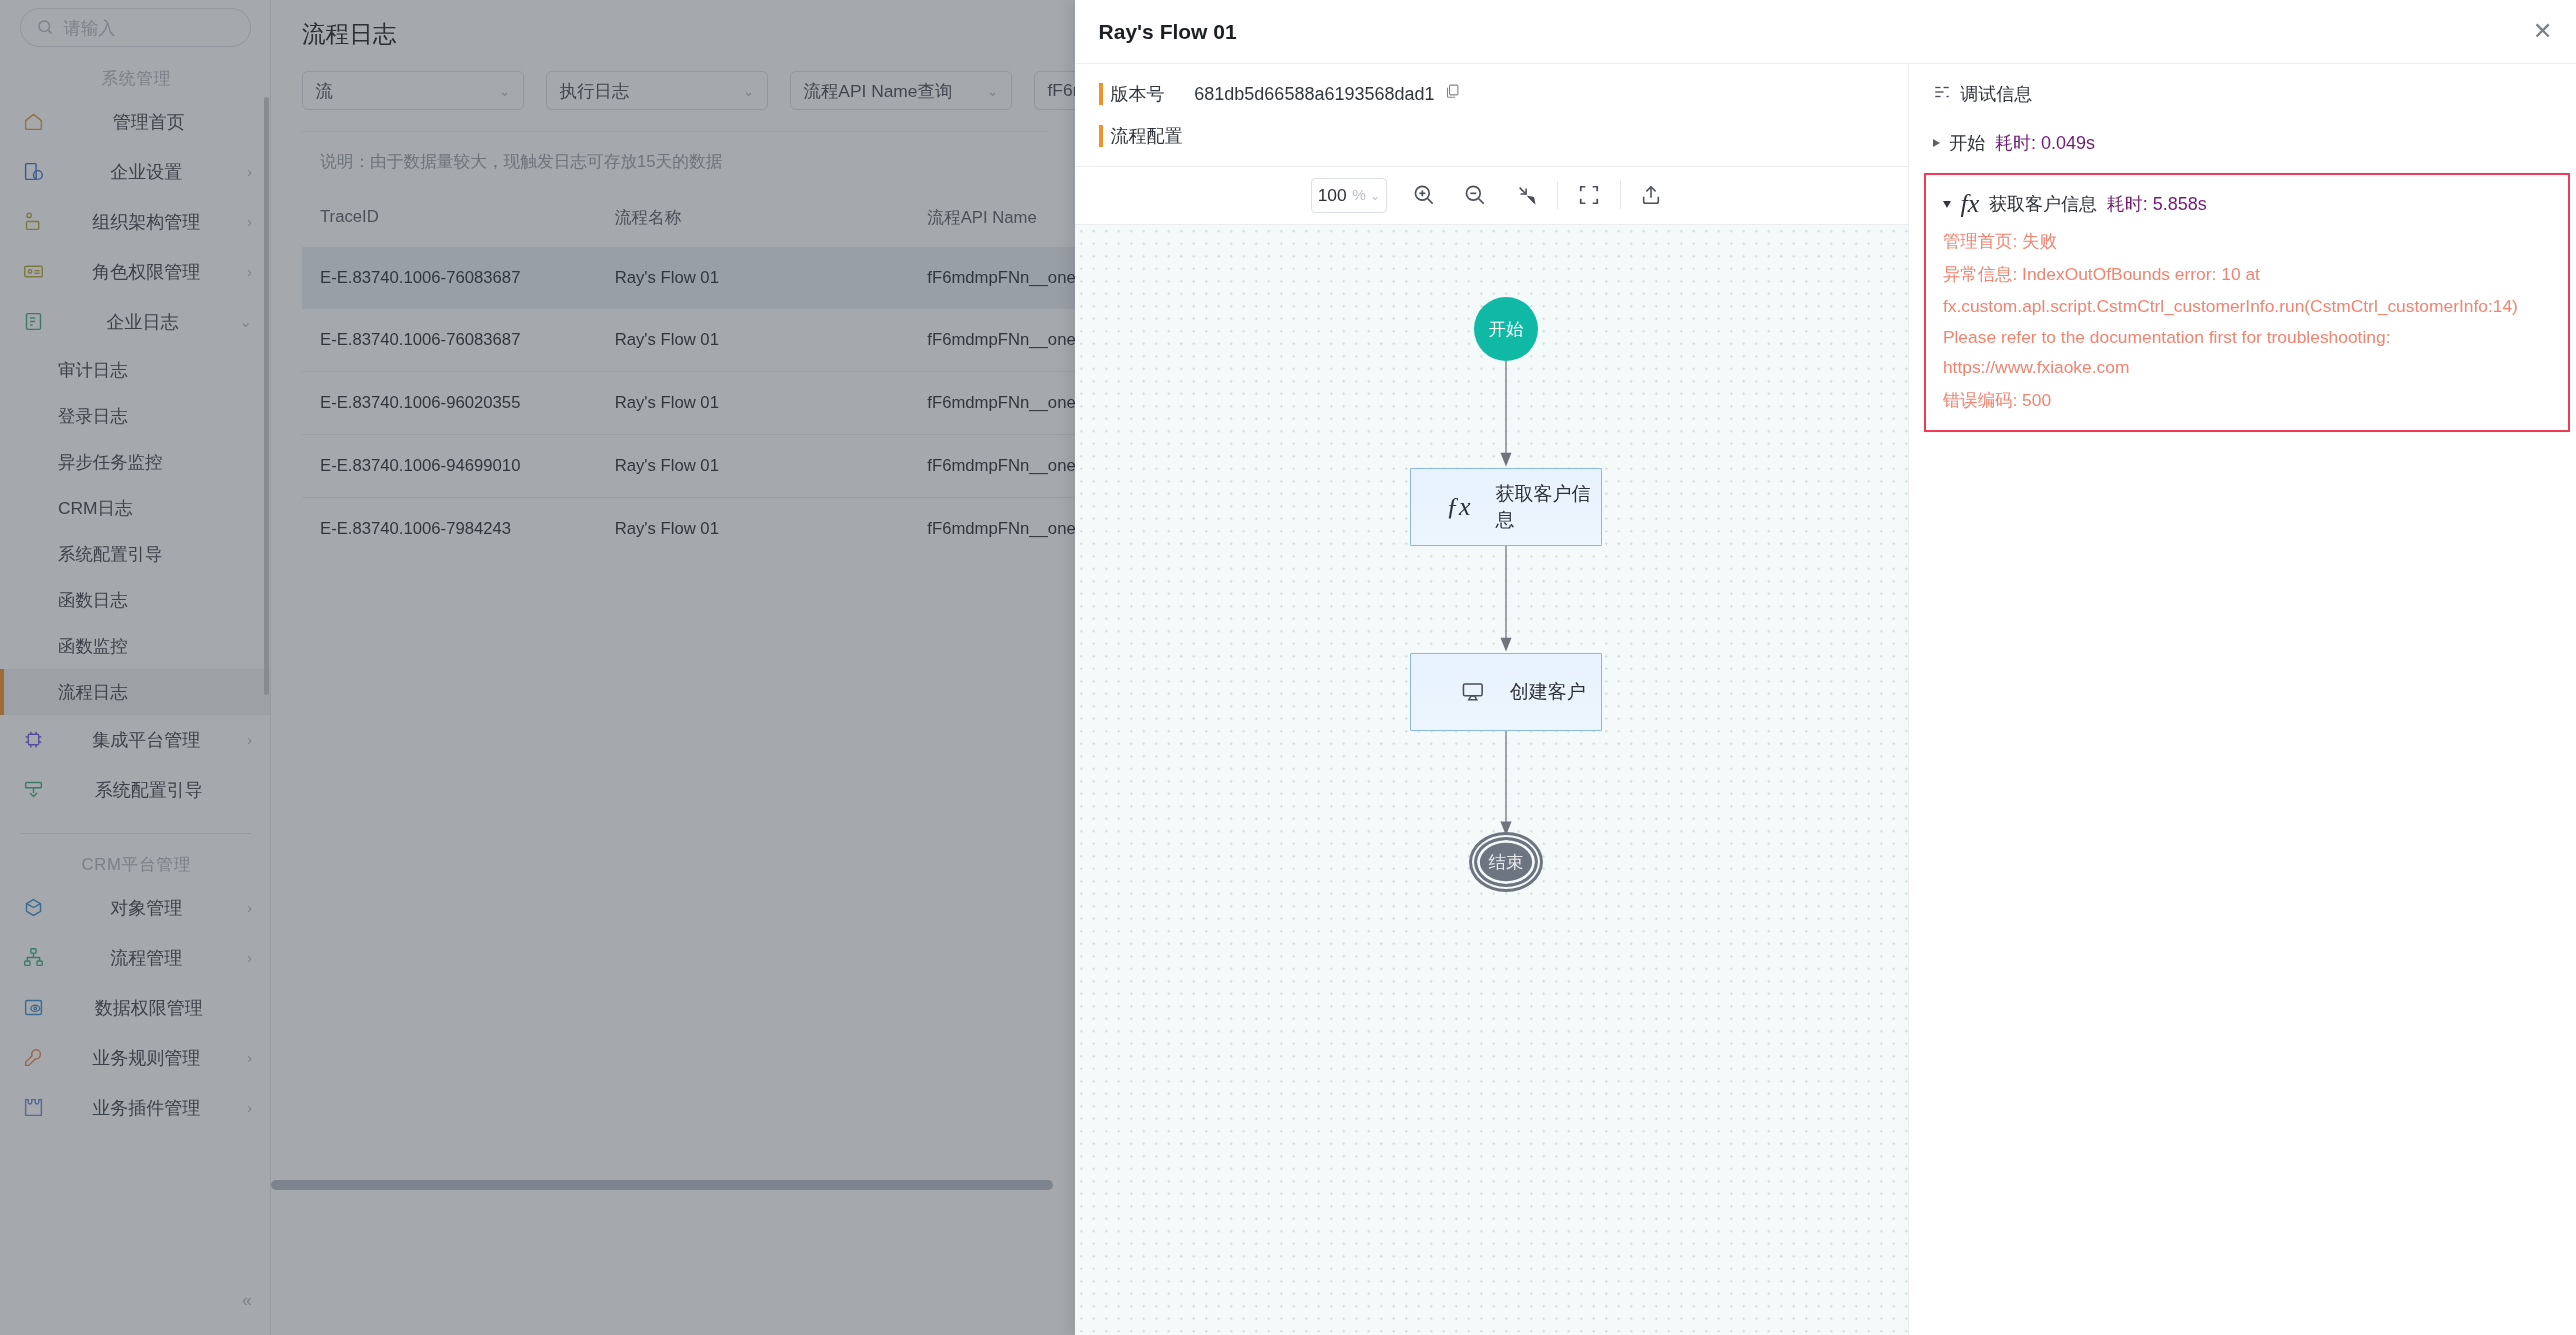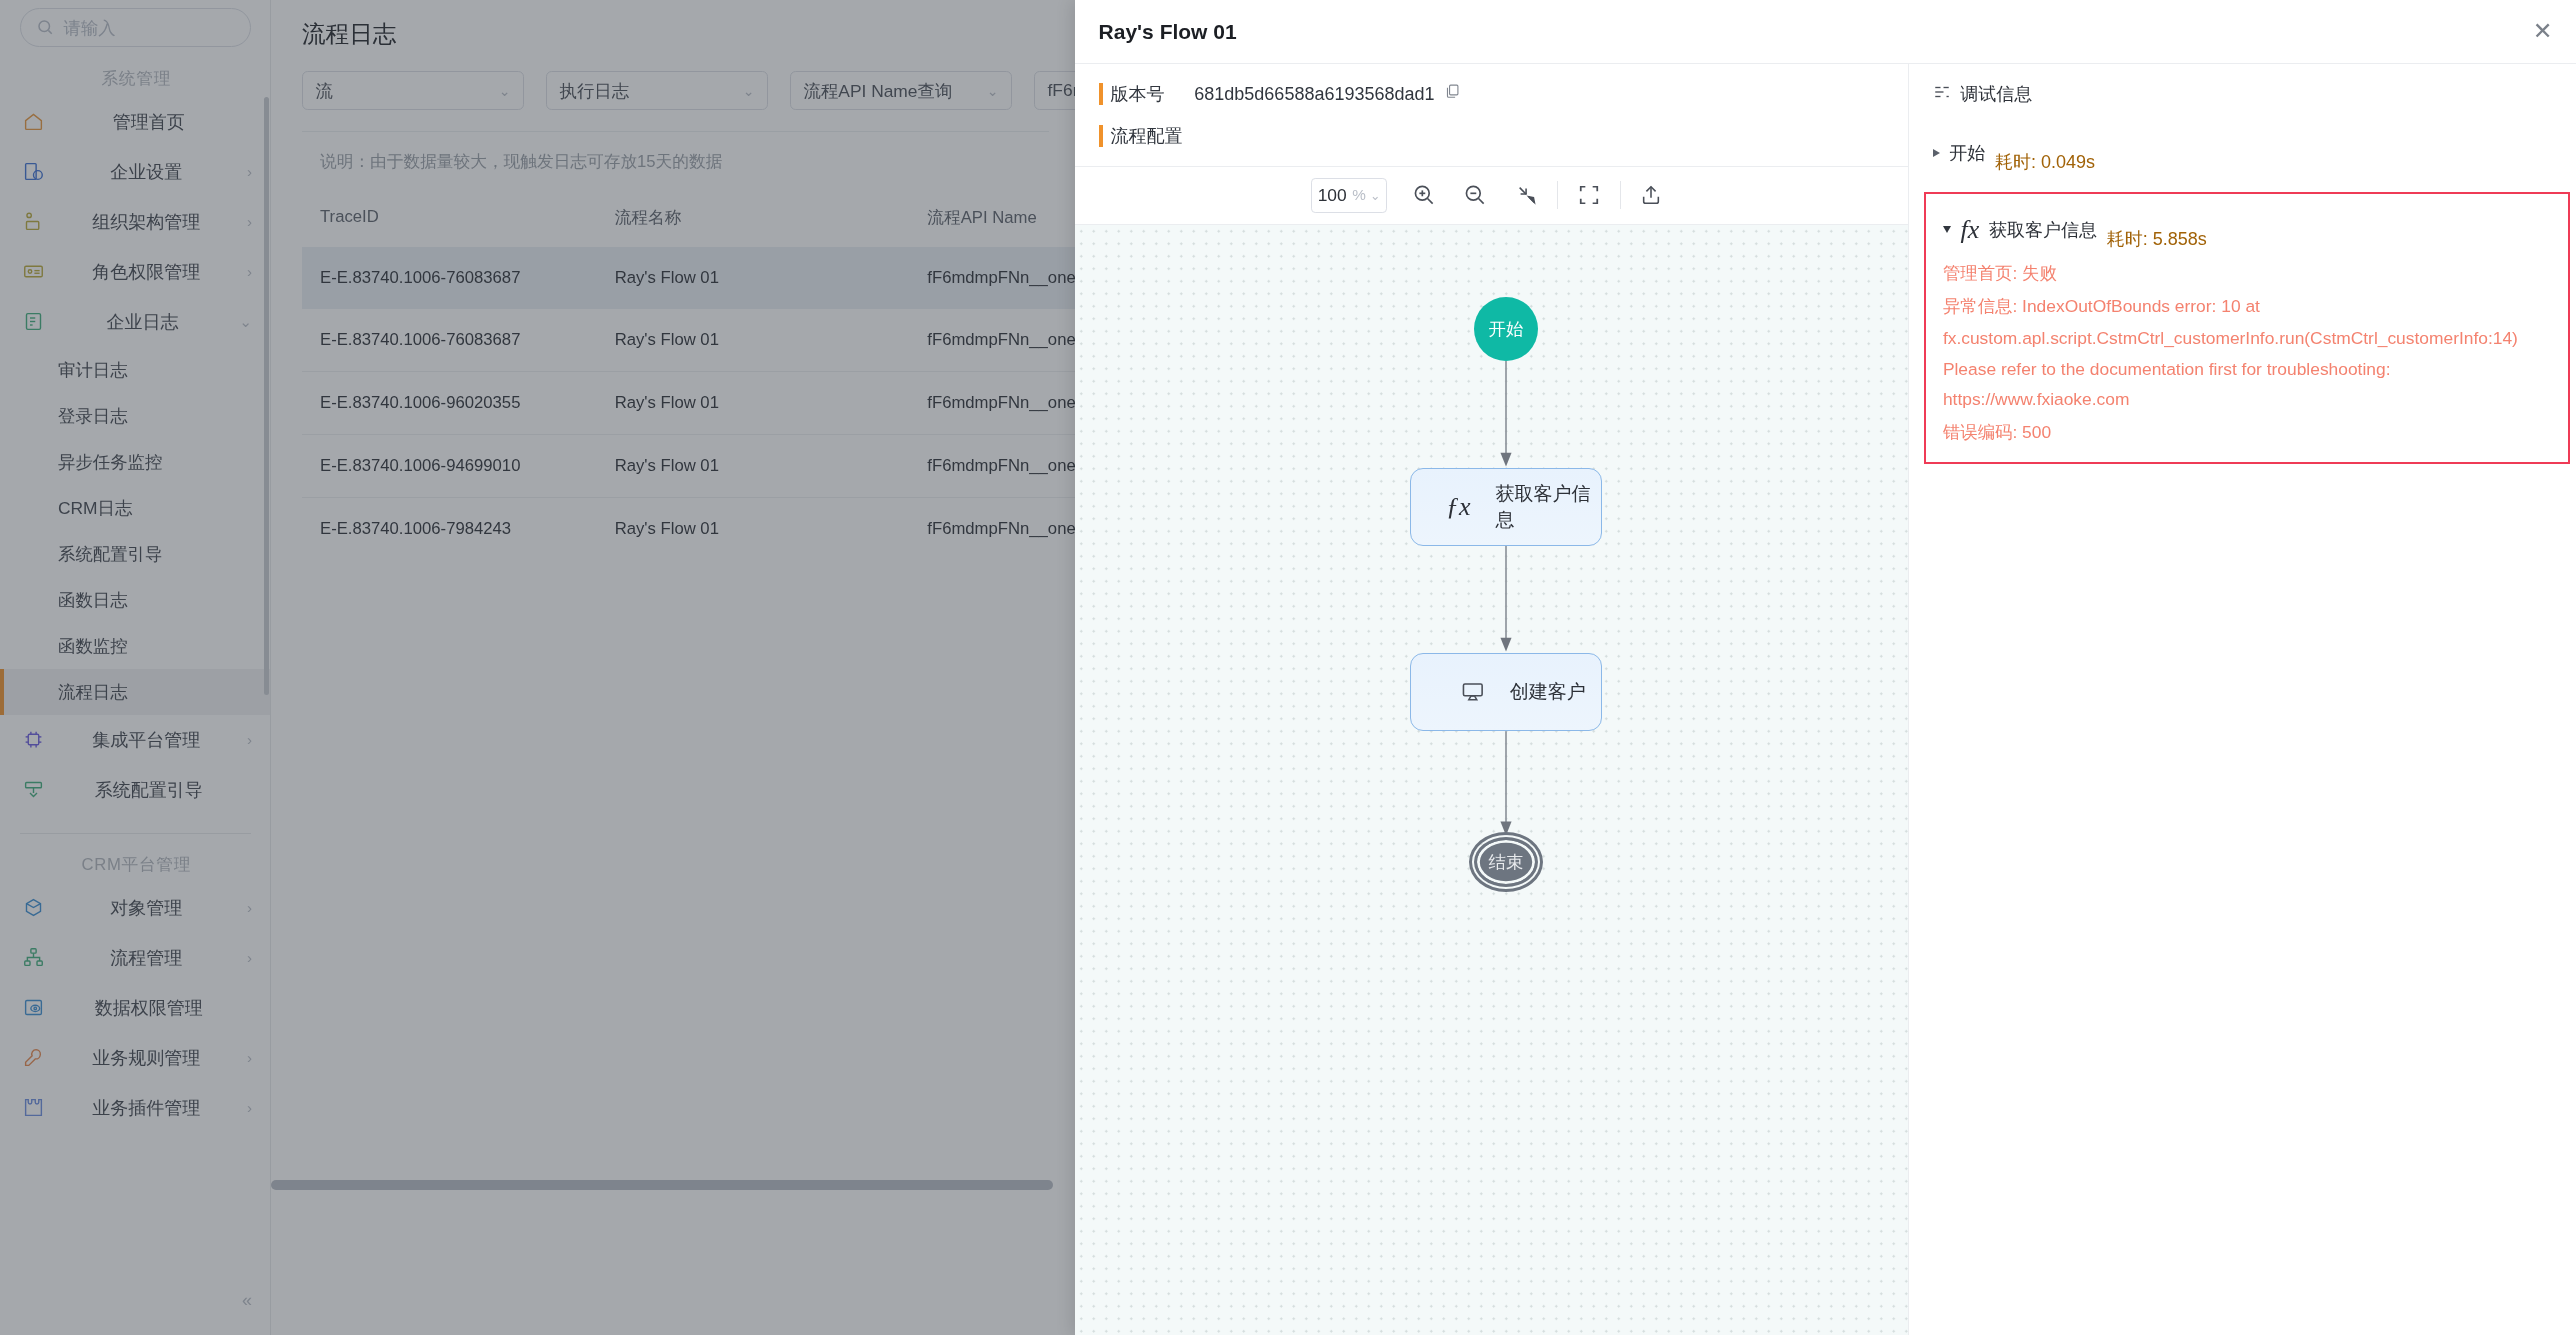--- a/index.html
+++ b/index.html
@@ -184,38 +184,38 @@
     width: 64px; height: 50px; border-radius: 50%;
     background: #6d7580; color: #e8eaed;
     border: 3.5px solid #6d7580; outline: 3.5px solid #6d7580; outline-offset: 2.8px;
     display: flex; align-items: center; justify-content: center;
     font-size: 17.4px;
     box-shadow: 0 0 0 2.8px #f4f9f9 inset;
   }
   .box-node {
     width: 192px; height: 78px;
     background: linear-gradient(180deg,#e8f2fd 0%, #edf5fd 100%);
-    border: 1.4px solid #8bb8e8; border-radius: 13px;
+    border: 1.4px solid #8bb8e8; border-radius: 1px;
     display: flex; align-items: center; justify-content: center;
     gap: 25px; font-size: 19px; color: #2d3138; padding-left: 35px;
   }
   .box-node .nico { display: flex; align-items: center; }
   .edge { position: absolute; transform: translateX(-50%); }
 
   
   #debug-pane { flex: 1 1 auto; padding: 18px 0 0 0; min-width: 0; }
   .dbg-title {
     display: flex; align-items: center; gap: 9.7px;
     font-size: 18px; color: #2d3138; padding-left: 23.6px; margin-bottom: 25px;
   }
   .dbg-row {
     display: flex; align-items: center; gap: 9.7px;
     font-size: 18px; color: #2d3138; padding-left: 23.6px;
   }
-  .dbg-row .dur { color: #a16207; margin-top: 19px; }
+  .dbg-row .dur { color: #701a75; }
   .tri { width: 0;height:0; }
   .tri-r { border-left: 7.6px solid #5b616b; border-top: 4.9px solid transparent; border-bottom: 4.9px solid transparent; }
   .tri-d { border-top: 7.6px solid #31363e; border-left: 4.9px solid transparent; border-right: 4.9px solid transparent; }
   #error-card {
     margin: 18px 0 0 15.3px;
     border: 2.8px solid #ef3b56;
     background: #ffffff;
     padding: 14px 0 18px 8.3px;
     width: 646px;
     overflow: hidden;

